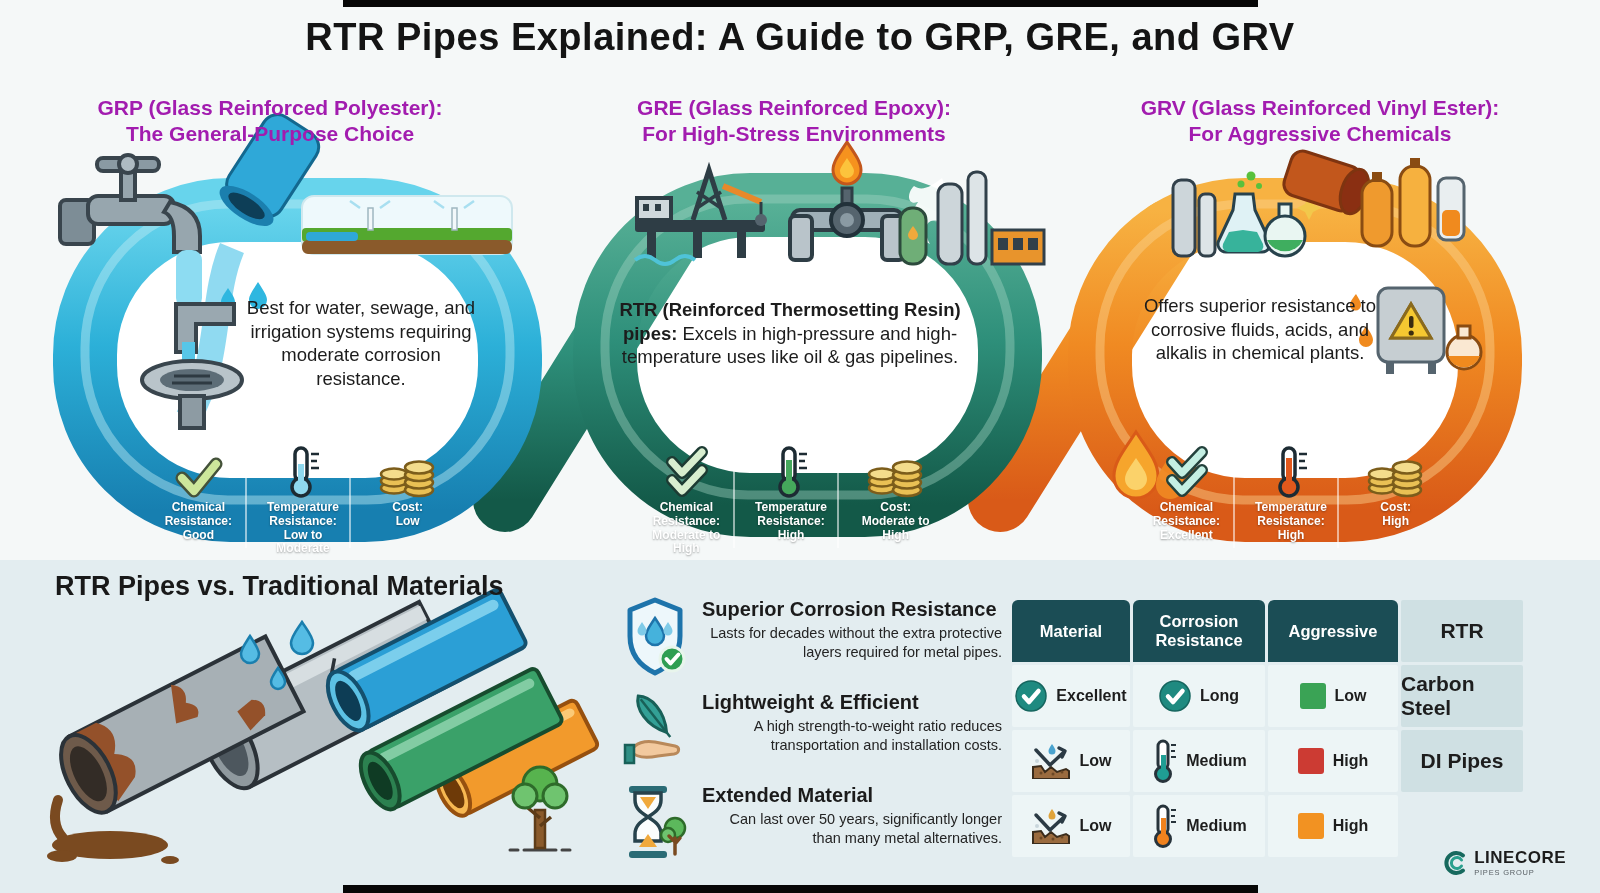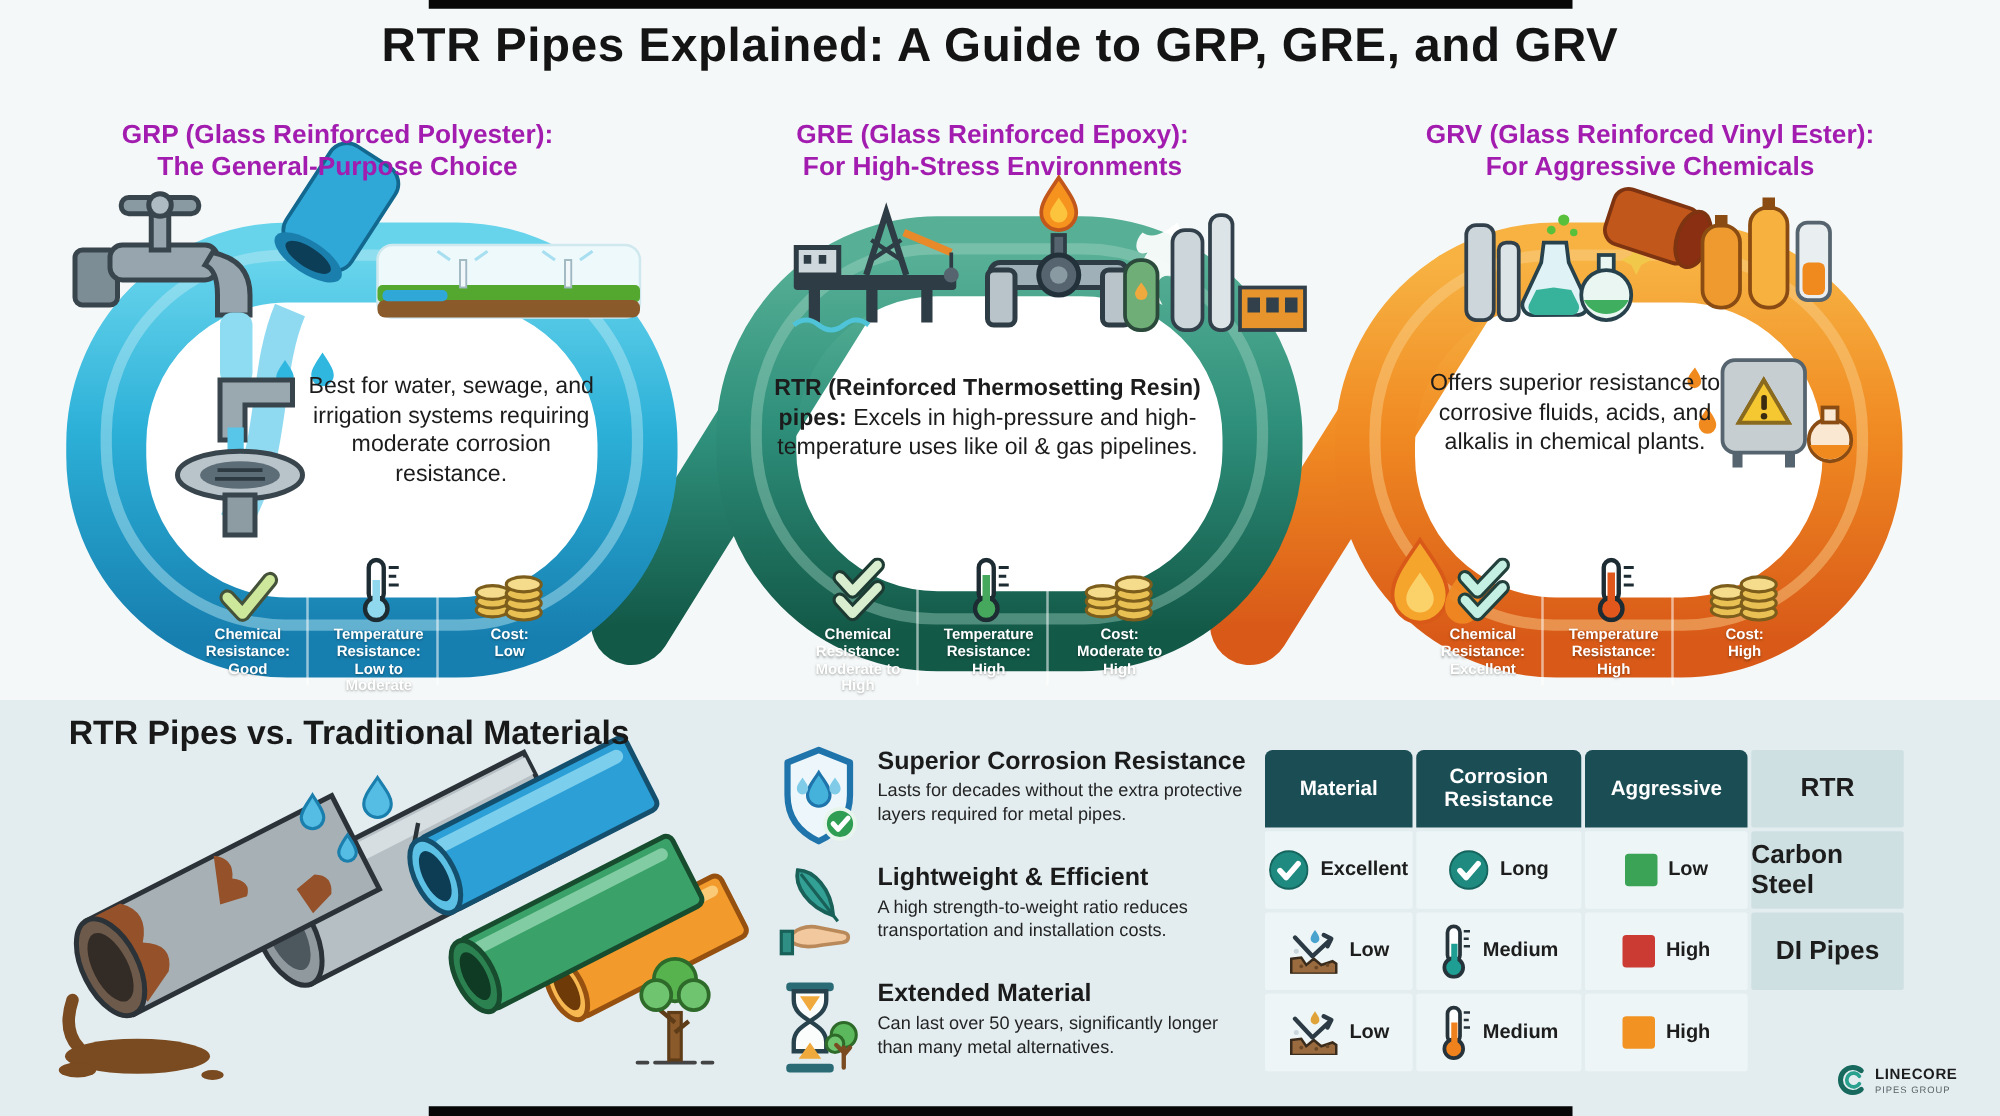--- a/index.html
+++ b/index.html
@@ -35,34 +35,34 @@
   .stat-label{margin-top:3px;}
 
   .bottom-bg{position:absolute;left:0;top:560px;right:0;bottom:0;background:#e3edf0;z-index:0;}
   .cmp-head{left:55px;top:571px;font-size:27px;font-weight:800;color:#191919;}
 
   .benefits{position:absolute;z-index:2;left:622px;top:596px;width:392px;display:flex;
             flex-direction:column;gap:13px;}
   .benefit{display:flex;gap:14px;align-items:flex-start;}
   .benefit .ic{flex:0 0 66px;display:flex;justify-content:center;}
   .benefit h3{margin:2px 0 3px;font-size:20px;font-weight:800;color:#1b1b1b;}
-  .benefit p{margin:0;font-size:14.5px;color:#242424;line-height:1.32;width:300px;}
+  .benefit p{margin:0;font-size:14.5px;color:#242424;line-height:1.32;width:300px;text-align:right;}
 
   .cmp-table{position:absolute;z-index:2;left:1012px;top:600px;width:508px;
              display:grid;grid-template-columns:118px 132px 130px 122px;gap:3px;}
   .th{background:#1b4d55;color:#fff;font-weight:700;font-size:16.5px;text-align:center;
       display:flex;align-items:center;justify-content:center;min-height:52px;line-height:1.15;
       border-radius:6px 6px 0 0;padding:2px 4px;box-sizing:border-box;}
   .td{background:#edf5f6;display:flex;align-items:center;justify-content:center;gap:9px;
       height:62px;font-size:16px;font-weight:700;color:#1d1d1d;border-radius:2px;}
   .td.mat{background:#cfe0e3;font-size:21px;}
   .sq{width:26px;height:26px;border-radius:3px;}
 
   .logo{position:absolute;z-index:3;right:34px;bottom:16px;display:flex;align-items:center;gap:6px;}
-  .logo-name{font-size:12px;font-weight:800;color:#1c1c1c;letter-spacing:.5px;line-height:1;}
+  .logo-name{font-size:17px;font-weight:800;color:#1c1c1c;letter-spacing:.5px;line-height:1;}
   .logo-sub{font-size:7.5px;color:#5a6166;letter-spacing:.8px;margin-top:2px;}
 </style>
 </head>
 <body>
 
 <div class="canvas">
   <div class="bottom-bg"></div>
   <div class="bar top"></div>
   <div class="bar bot"></div>
 

